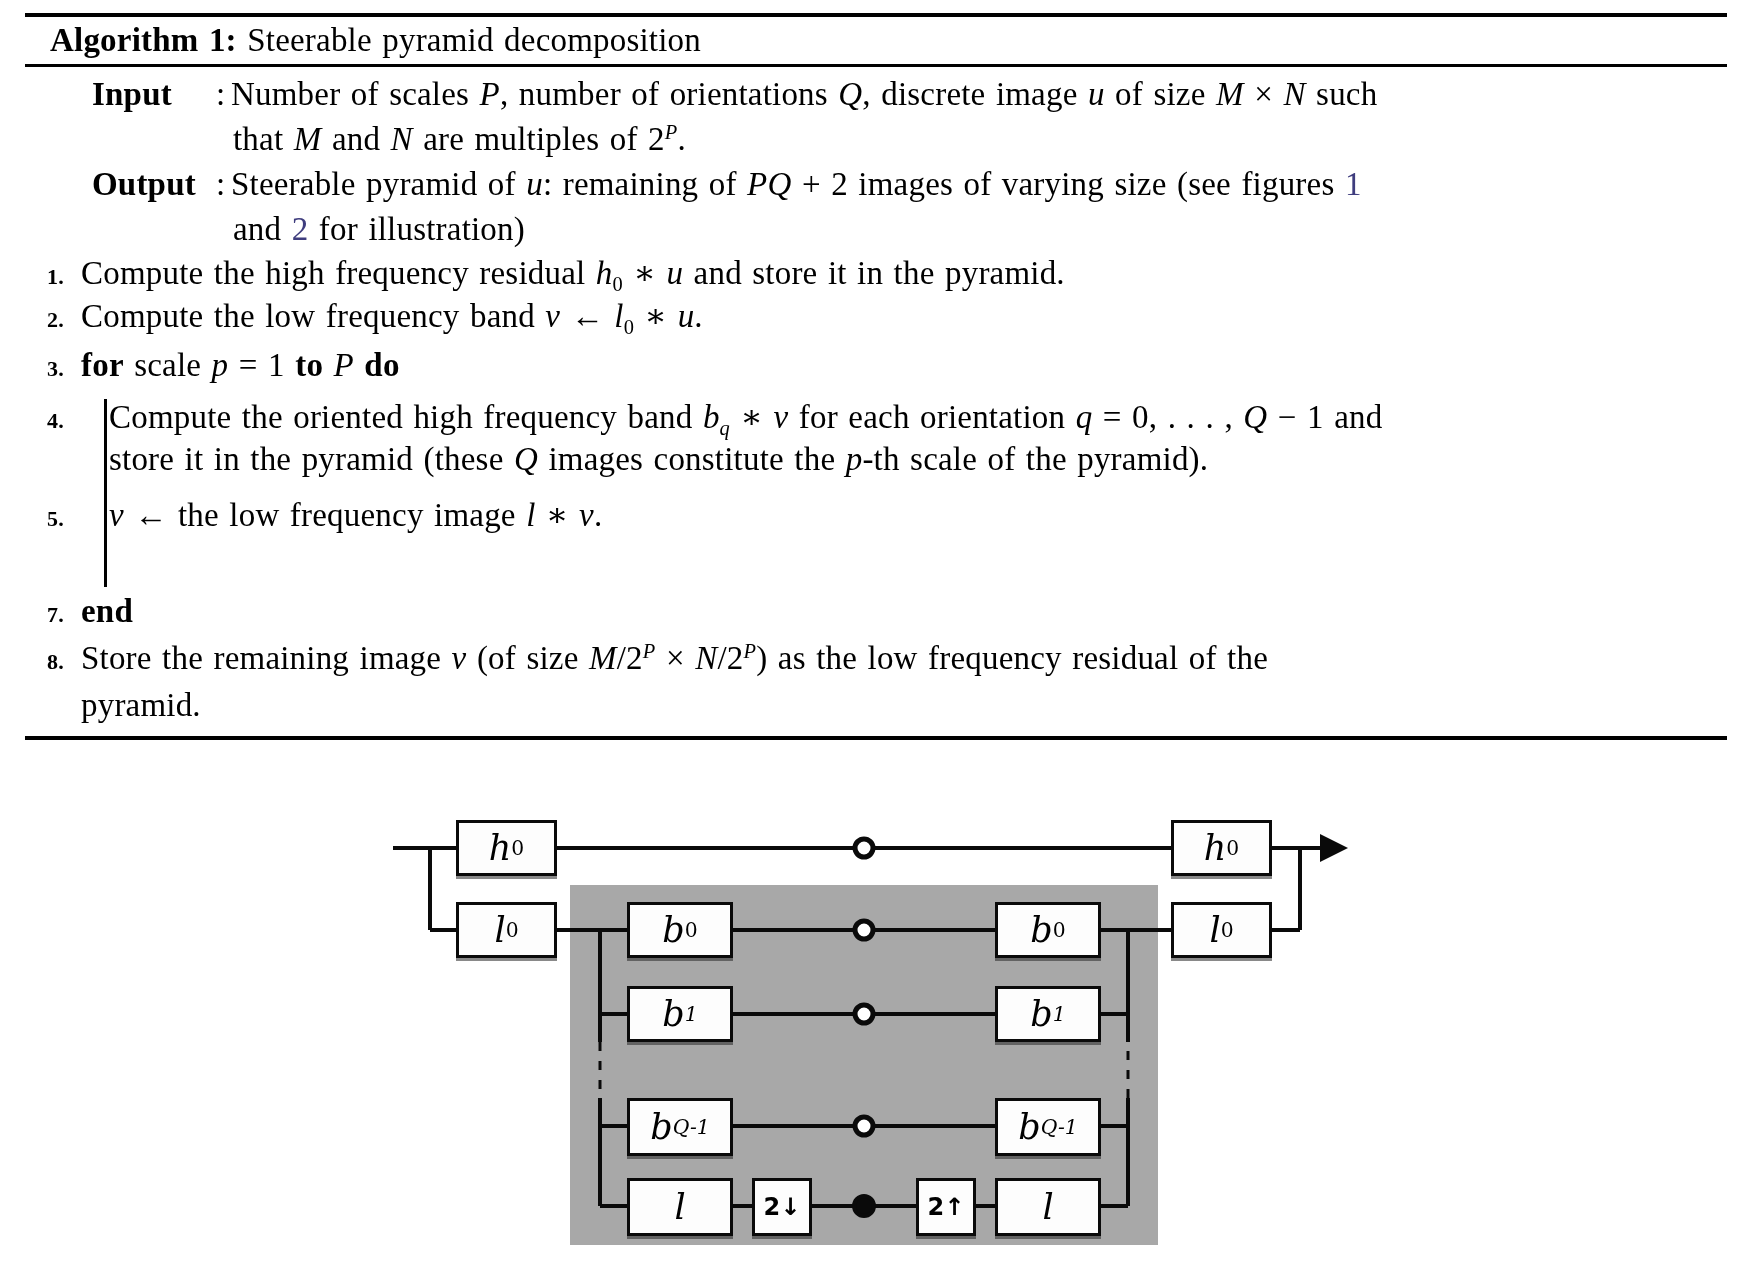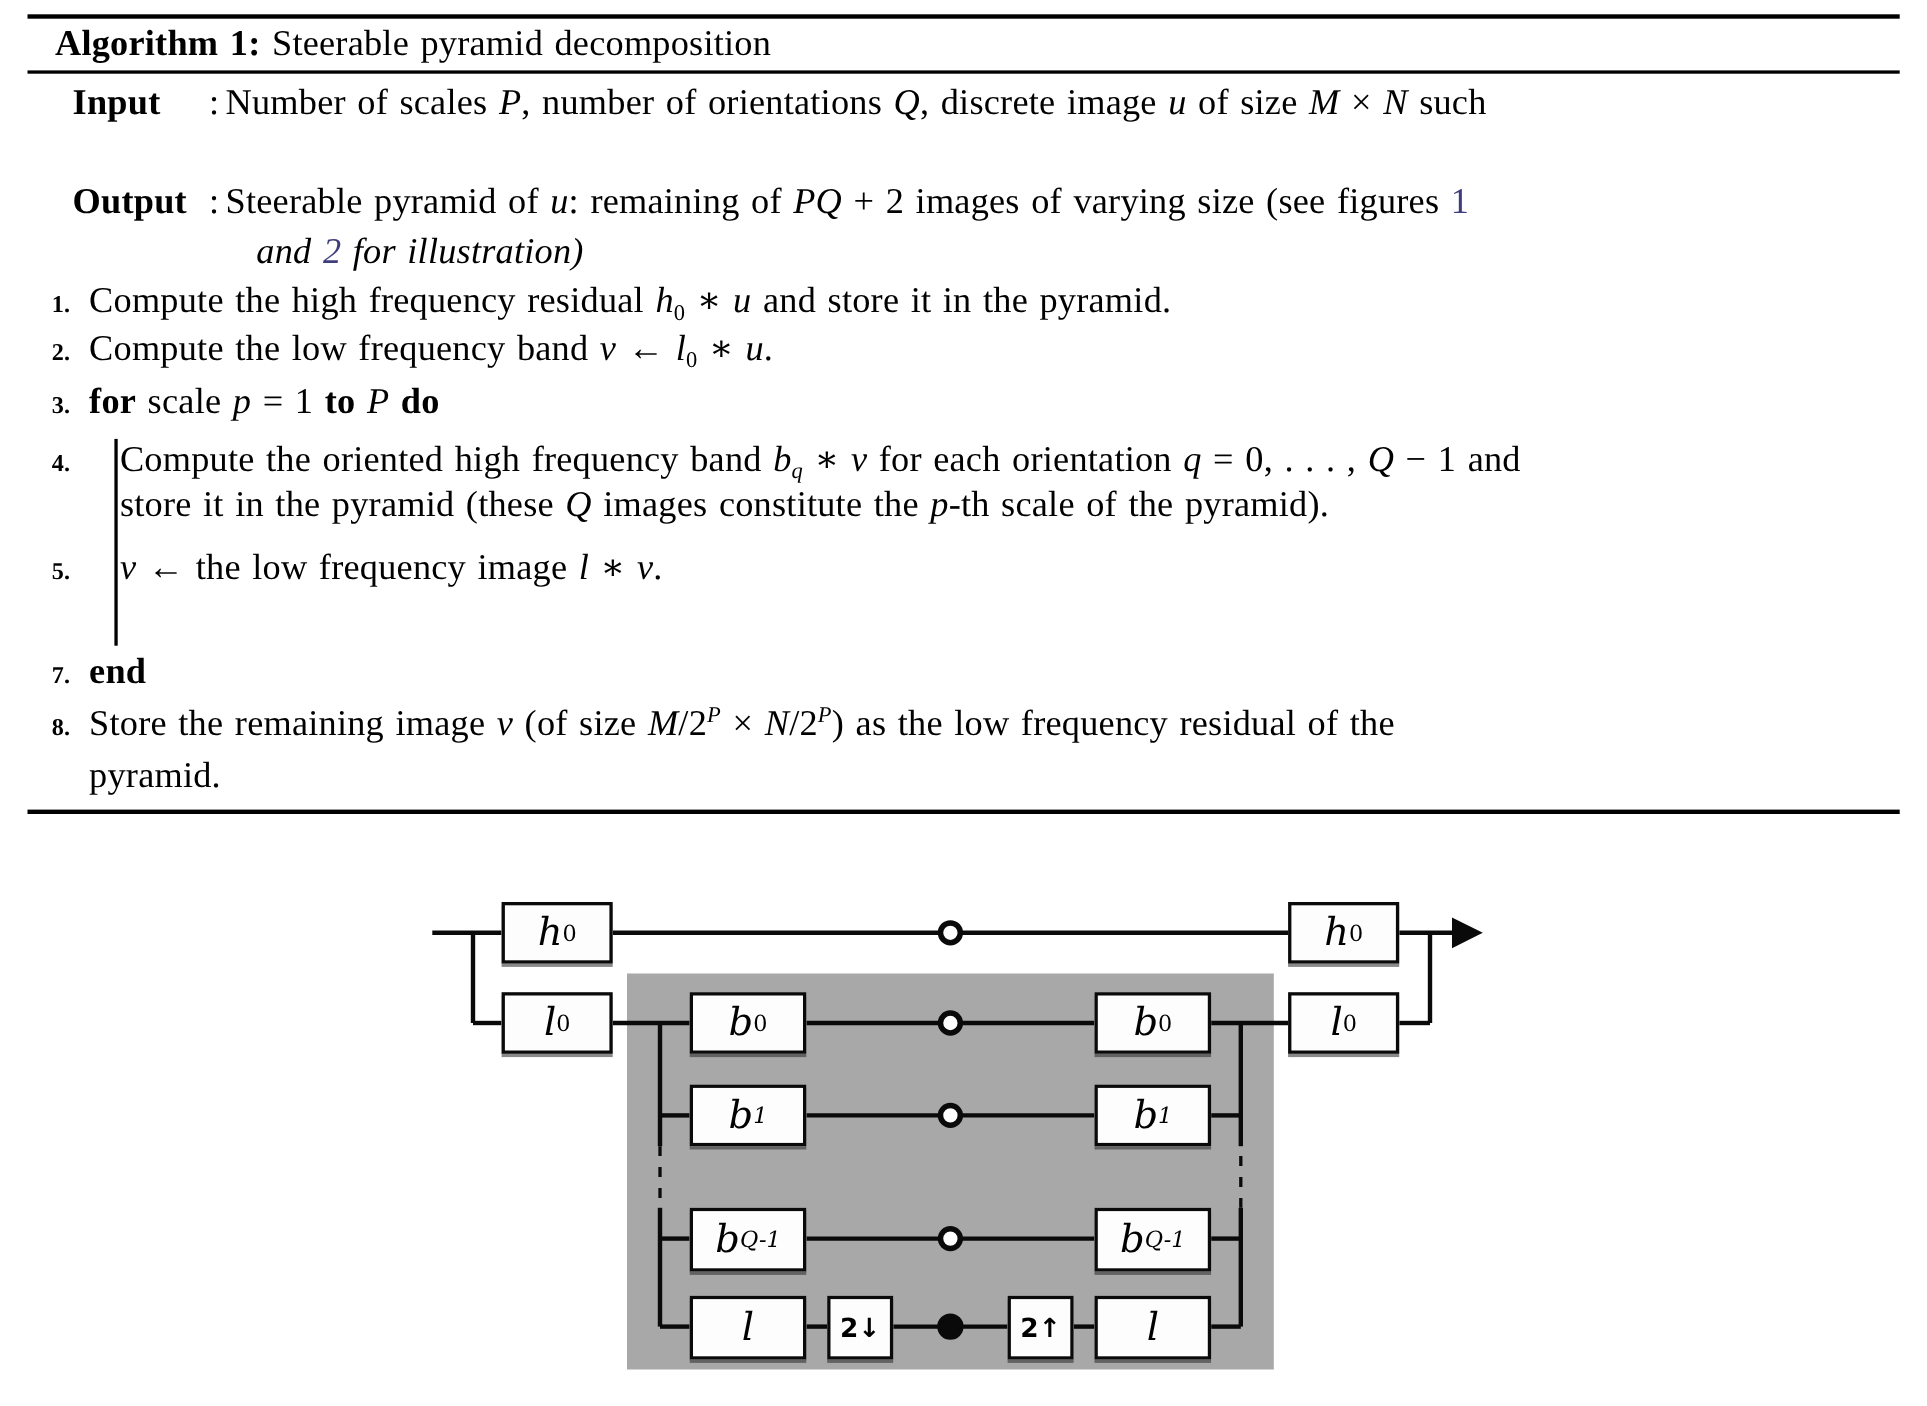--- a/index.html
+++ b/index.html
@@ -13,27 +13,27 @@
   }
   
   .rule{position:absolute;left:25px;width:1702px;background:#000;}
   .rule-top{top:13px;height:4px;}
   .rule-title{top:64px;height:3px;}
   .rule-bottom{top:736px;height:4px;}
 
   
   .algo-line{position:absolute;font-size:33px;letter-spacing:.2px;word-spacing:2px;white-space:nowrap;}
   .algo-title{top:22px;left:50px;}
-  .io-row{left:66px;}
+  .io-row{left:92px;}
   .io-row .io-colon{position:absolute;left:124px;top:0;}
   .io-row .io-text{position:absolute;left:139px;top:0;white-space:nowrap;}
   .io-label{font-weight:700;}
   .io-cont{left:233px;}
   .r-in1{top:76px;} .r-in2{top:121px;}
-  .r-out1{top:166px;text-align:center;} .r-out2{top:211px;font-style:italic;}
+  .r-out1{top:166px;text-align:center;} .r-out2{top:211px;}
 
   .step{left:30px;}
   .step-num{display:inline-block;width:34px;text-align:right;font-size:22px;font-weight:700;}
   .step-text{margin-left:17px;}
   .step.loop .step-text{margin-left:45px;}
   .t0{top:253px;} .t1{top:296px;} .t2{top:347px;} .t3{top:397px;} .t4{top:441px;}
   .t5{top:495px;} .t6{top:540px;} .t7{top:593px;} .t8{top:640px;} .t9{top:687px;}
 
   .loop-bar{position:absolute;left:104px;top:399px;width:3px;height:188px;background:#000;}
 
@@ -79,20 +79,21 @@
 
   <div class="rule rule-top"></div>
   <div class="algo-line algo-title"><span class="sg sg-b">Algorithm 1:</span><span class="sg sg-n"> Steerable pyramid decomposition</span></div>
   <div class="rule rule-title"></div>
 
   <div class="algo-line io-row r-in1">
     <span class="io-label">Input</span>
     <span class="io-colon">:</span>
     <span class="io-text"><span class="sg sg-n">Number of scales </span><span class="sg sg-i">P</span><span class="sg sg-n">, number of orientations </span><span class="sg sg-i">Q</span><span class="sg sg-n">, discrete image </span><span class="sg sg-i">u</span><span class="sg sg-n"> of size </span><span class="sg sg-i">M</span><span class="sg sg-n"> × </span><span class="sg sg-i">N</span><span class="sg sg-n"> such</span></span>
   </div>
+  <div class="algo-line io-cont r-in2"><span class="sg sg-n">that </span><span class="sg sg-i">M</span><span class="sg sg-n"> and </span><span class="sg sg-i">N</span><span class="sg sg-n"> are multiples of 2</span><span class="sg sg-supi">P</span><span class="sg sg-n">.</span></div>
 
   <div class="algo-line io-row r-out1">
     <span class="io-label">Output</span>
     <span class="io-colon">:</span>
     <span class="io-text"><span class="sg sg-n">Steerable pyramid of </span><span class="sg sg-i">u</span><span class="sg sg-n">: remaining of </span><span class="sg sg-i">PQ</span><span class="sg sg-n"> + 2 images of varying size (see figures </span><span class="sg sg-link">1</span></span>
   </div>
   <div class="algo-line io-cont r-out2"><span class="sg sg-n">and </span><span class="sg sg-link">2</span><span class="sg sg-n"> for illustration)</span></div>
 
   <div class="algo-line step t0">
     <span class="step-num">1.</span><span class="step-text"><span class="sg sg-n">Compute the high frequency residual </span><span class="sg sg-i">h</span><span class="sg sg-sub">0</span><span class="sg sg-n"> ∗ </span><span class="sg sg-i">u</span><span class="sg sg-n"> and store it in the pyramid.</span></span>

